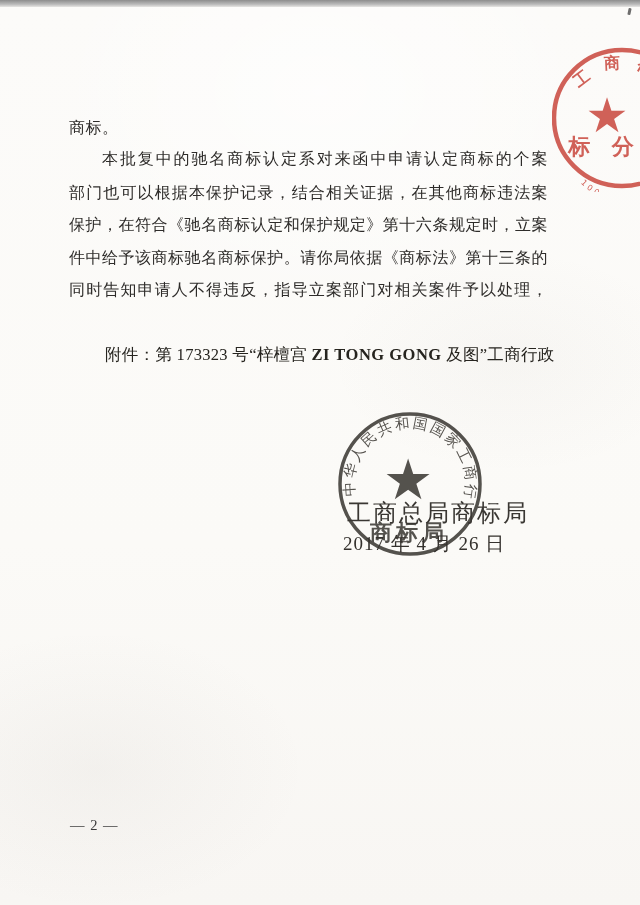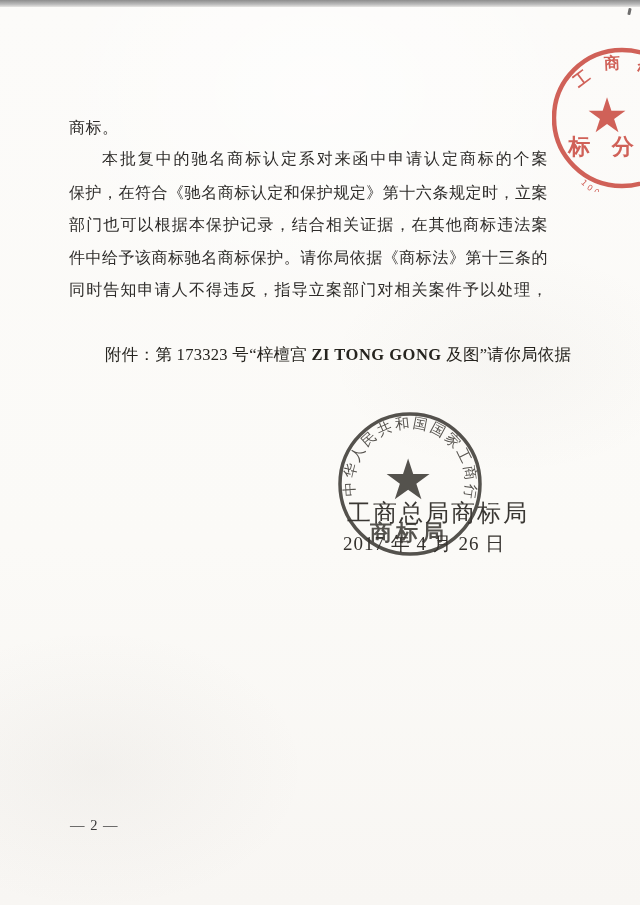--- a/index.html
+++ b/index.html
@@ -89,26 +89,26 @@
     <text x="55" y="90" font-size="48" fill="#c9473d" text-anchor="middle" font-family="'DejaVu Sans',sans-serif">★</text>
     <text x="53" y="112" font-size="22" fill="#c9473d" text-anchor="middle" letter-spacing="8" font-weight="bold" font-family="'Liberation Serif','DejaVu Serif',serif">标 分</text>
     <text font-size="8" fill="#c9473d" letter-spacing="3" font-family="'DejaVu Sans',sans-serif">
       <textPath href="#redSerialArc" startOffset="18%">10093603</textPath>
     </text>
   </svg>
 
   <div class="body-text">
     <div class="tline">商标。</div>
     <div class="tline jline indent">本批复中的驰名商标认定系对来函中申请认定商标的个案</div>
+    <div class="tline jline">部门也可以根据本保护记录，结合相关证据，在其他商标违法案</div>
     <div class="tline jline">保护，在符合《驰名商标认定和保护规定》第十六条规定时，立案</div>
-    <div class="tline jline">部门也可以根据本保护记录，结合相关证据，在其他商标违法案</div>
     <div class="tline jline">件中给予该商标驰名商标保护。请你局依据《商标法》第十三条的</div>
     <div class="tline jline">同时告知申请人不得违反，指导立案部门对相关案件予以处理，</div>
 
-    <div class="attachment-line"><span>附件：第 173323 号“梓檀宫 </span><span class="latin">ZI TONG GONG</span><span> 及图”请你局依据</span></div>
+    <div class="attachment-line"><span>附件：第 173323 号“梓檀宫 </span><span class="latin">ZI TONG GONG</span><span> 及图”工商行政</span></div>
   </div>
 
   <svg class="seal-black" viewBox="0 0 230 170" width="230" height="170">
     <defs>
       <path id="blackArc" d="M 27,97 A 56,56 0 1 1 133,97" fill="none"></path>
     </defs>
     <circle cx="80" cy="79" r="70" fill="none" stroke="#3e3b36" stroke-width="3.5"></circle>
     <text font-size="14.5" fill="#3e3b36" letter-spacing="2.5" font-family="'Liberation Serif','DejaVu Serif',serif">
       <textPath href="#blackArc" startOffset="3%">中华人民共和国国家工商行政管理总局</textPath>
     </text>

